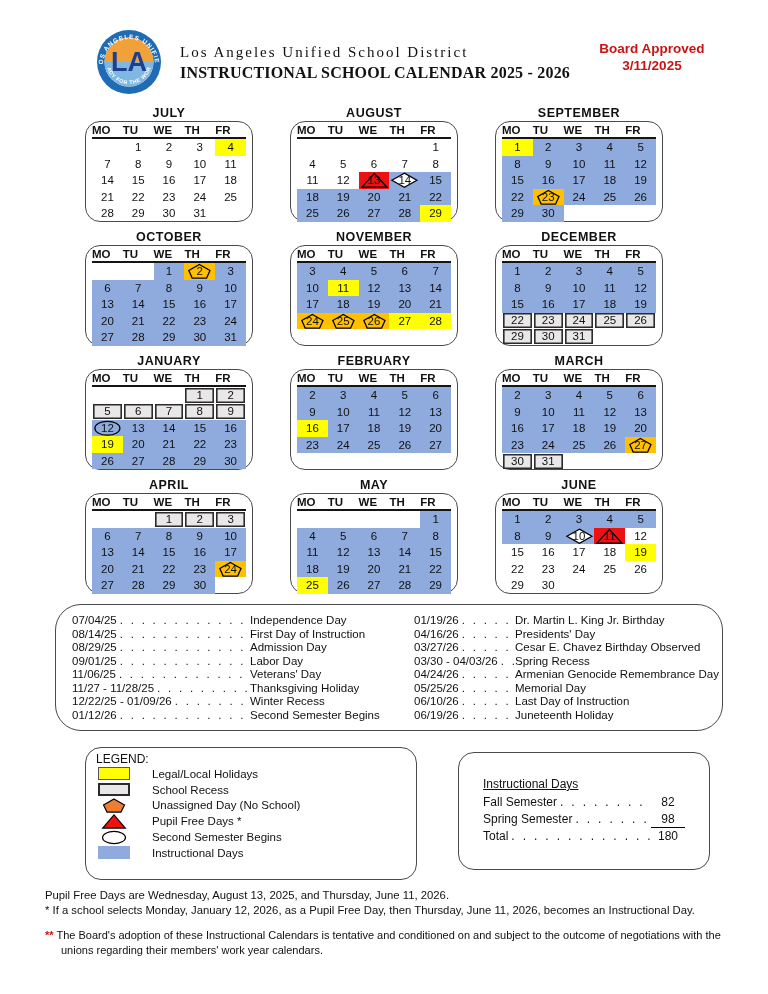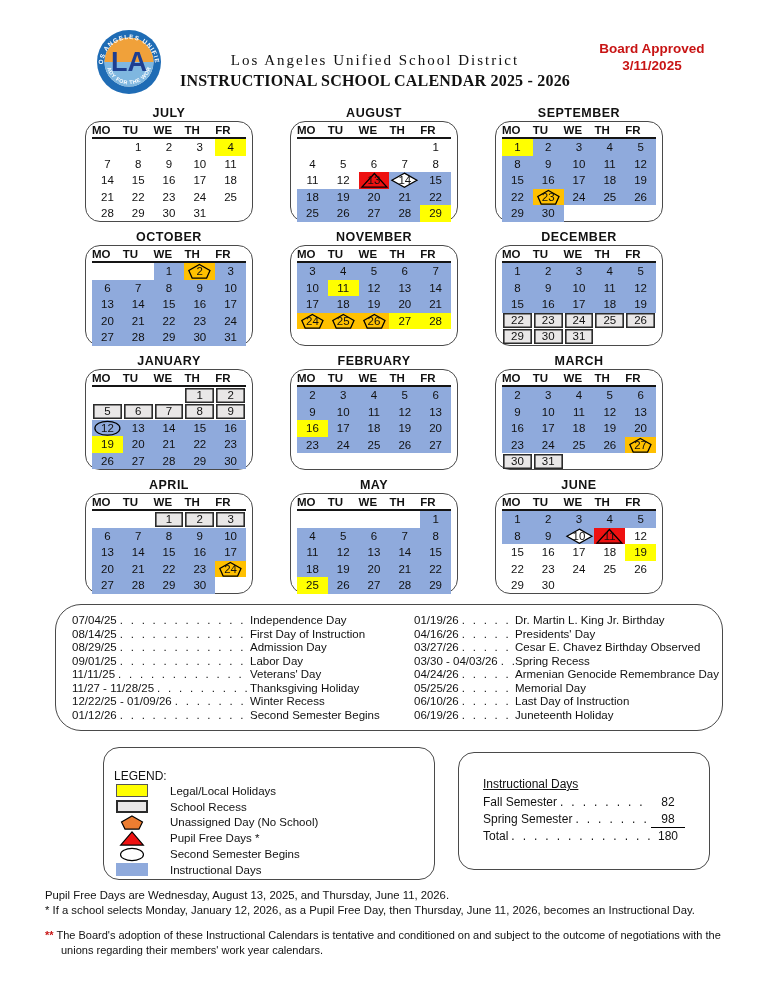--- a/index.html
+++ b/index.html
@@ -1,21 +1,21 @@
 <!DOCTYPE html>
 <html><head>
 <meta charset="utf-8">
 <style>
   html,body{margin:0;padding:0;background:#fff}
   .page{position:relative;width:768px;height:994px;background:#fff;
         font-family:"Liberation Sans",sans-serif;color:#111;overflow:hidden}
 
   
   .logo{position:absolute;left:96px;top:29px;width:66px;height:66px}
-  .titles{position:absolute;left:180px;top:52px;width:390px;text-align:center}
+  .titles{position:absolute;left:180px;top:44px;width:390px;}
   .district{font-family:"Liberation Serif",serif;font-size:15px;letter-spacing:2px;white-space:nowrap}
   .cal-title{font-family:"Liberation Serif",serif;font-weight:bold;font-size:16px;letter-spacing:.2px;margin-top:3px;white-space:nowrap}
   .approved{position:absolute;left:577px;top:40px;width:150px;text-align:center;
             font-weight:bold;font-size:13.5px;line-height:17px}
 
   
   .months{position:absolute;left:85px;top:106px;display:grid;
           grid-template-columns:repeat(3,168px);column-gap:37px;row-gap:9px}
   .month{height:115px}
   .month-title{text-align:center;font-size:12.5px;font-weight:bold;letter-spacing:.5px;margin-bottom:1px}
@@ -39,22 +39,22 @@
   .kd-col.left{width:330px;padding-right:12px}
   .kd-col.right{width:308px}
   .kd-item{display:flex;font-size:11.5px;line-height:13.4px}
   .kd-date{white-space:nowrap}
   .kd-dots{flex:1;overflow:hidden;white-space:nowrap;padding:0 3px;letter-spacing:1px}
   .kd-label{flex:0 0 auto;white-space:nowrap}
   .kd-col.left .kd-label{width:152px}
   .kd-col.right .kd-label{width:207px}
 
   
-  .legend-box{position:absolute;left:103px;top:747px;width:332px;height:133px;border:1.6px solid #4a4a4a;
-              border-radius:16px;box-sizing:border-box;padding:21px 10px}
+  .legend-box{position:absolute;left:85px;top:747px;width:332px;height:133px;border:1.6px solid #4a4a4a;
+              border-radius:16px;box-sizing:border-box;padding:4px 10px}
   .legend-title{font-size:12px;margin-bottom:0}
   .legend-item{display:flex;align-items:center;height:15.8px}
   .legend-icon{width:36px;display:flex;justify-content:center;align-items:center}
   .legend-label{font-size:11.5px;margin-left:20px;white-space:nowrap}
   .sw{width:32px;height:13px;box-sizing:border-box}
   .sw.holiday{background:var(--c-hol);border:1px solid #555}
   .sw.recess{background:var(--c-rec);border:2px solid #2b2b2b}
   .sw.inst{background:var(--c-inst)}
 
   
@@ -698,21 +698,21 @@
           <span class="kd-date">08/29/25</span>
           <span class="kd-dots">. . . . . . . . . . . . . . . . . . . . . . . . . . . . . . . . . . . . . . . . </span>
           <span class="kd-label">Admission Day</span>
         </div>
         <div class="kd-item">
           <span class="kd-date">09/01/25</span>
           <span class="kd-dots">. . . . . . . . . . . . . . . . . . . . . . . . . . . . . . . . . . . . . . . . </span>
           <span class="kd-label">Labor Day</span>
         </div>
         <div class="kd-item">
-          <span class="kd-date">11/11/25</span>
+          <span class="kd-date">11/06/25</span>
           <span class="kd-dots">. . . . . . . . . . . . . . . . . . . . . . . . . . . . . . . . . . . . . . . . </span>
           <span class="kd-label">Veterans' Day</span>
         </div>
         <div class="kd-item">
           <span class="kd-date">11/27 - 11/28/25</span>
           <span class="kd-dots">. . . . . . . . . . . . . . . . . . . . . . . . . . . . . . . . . . . . . . . . </span>
           <span class="kd-label">Thanksgiving Holiday</span>
         </div>
         <div class="kd-item">
           <span class="kd-date">12/22/25 - 01/09/26</span>

